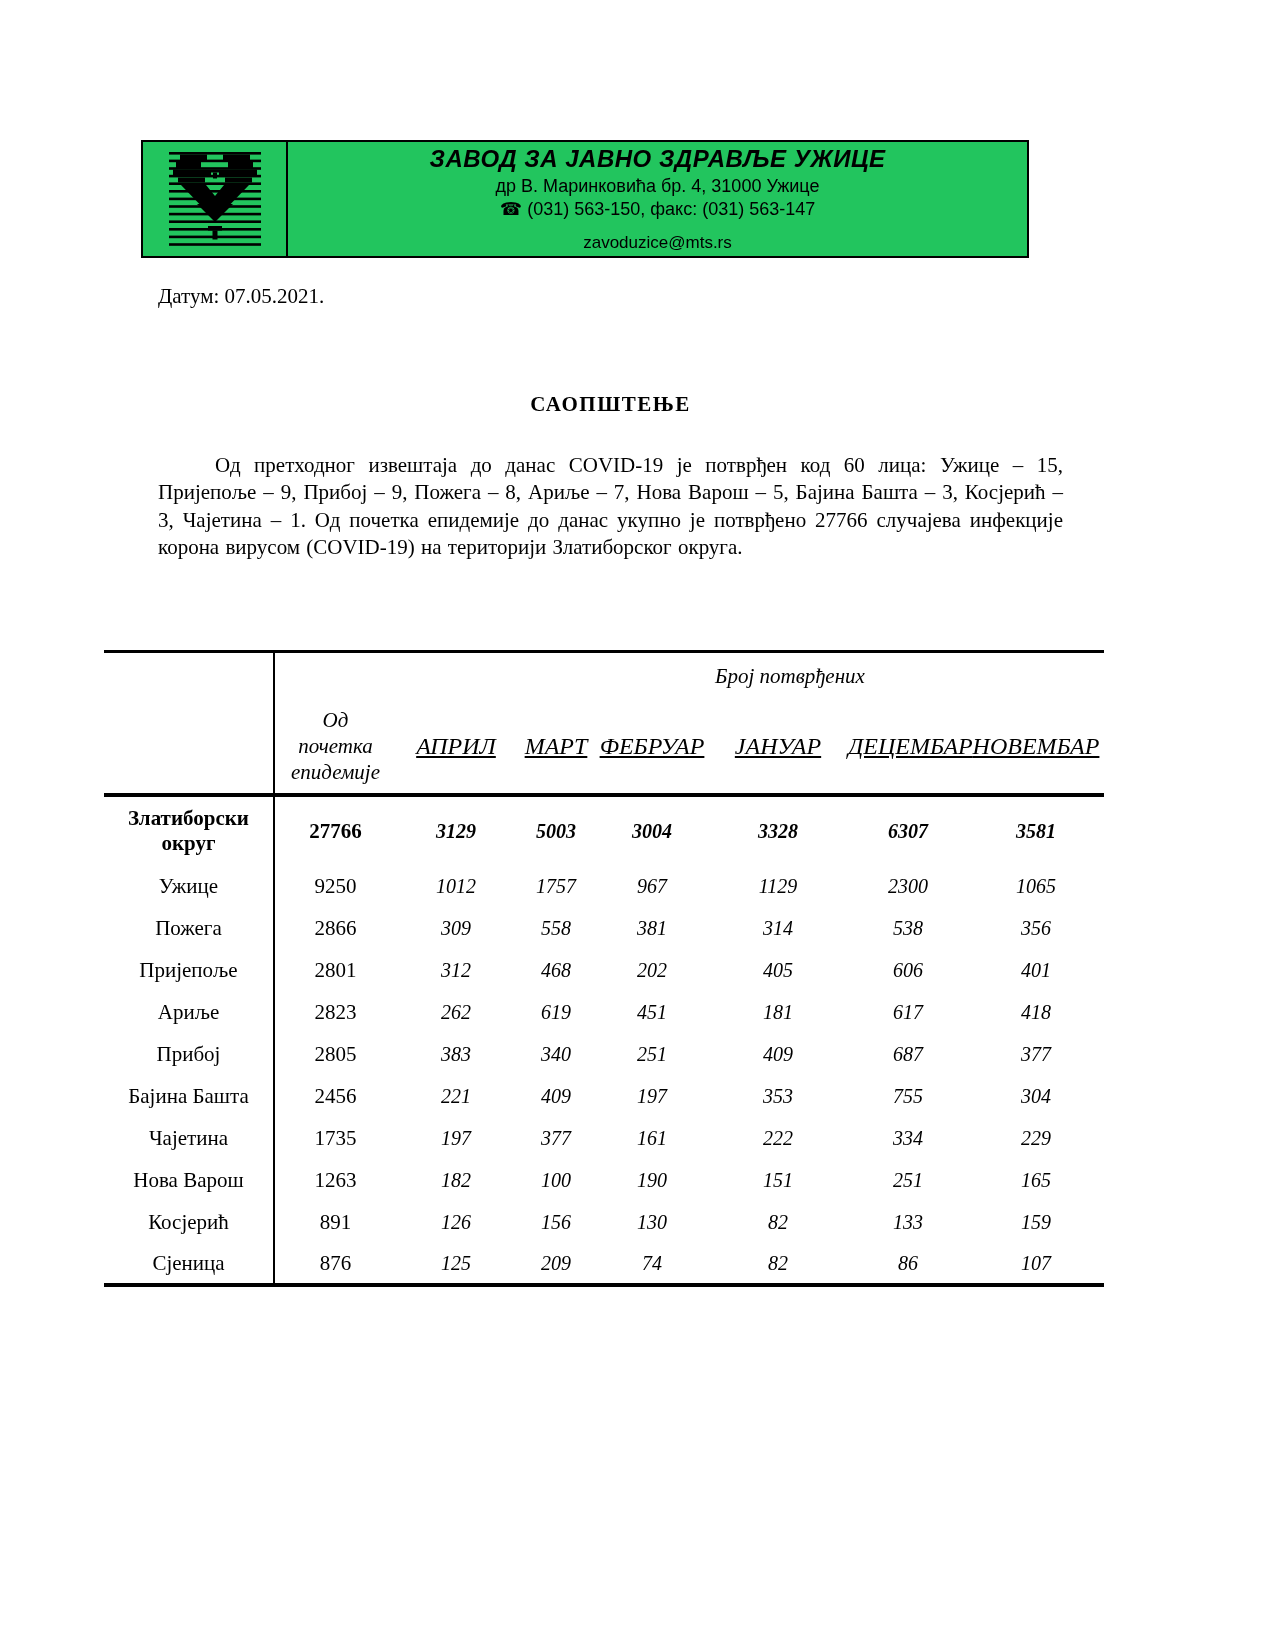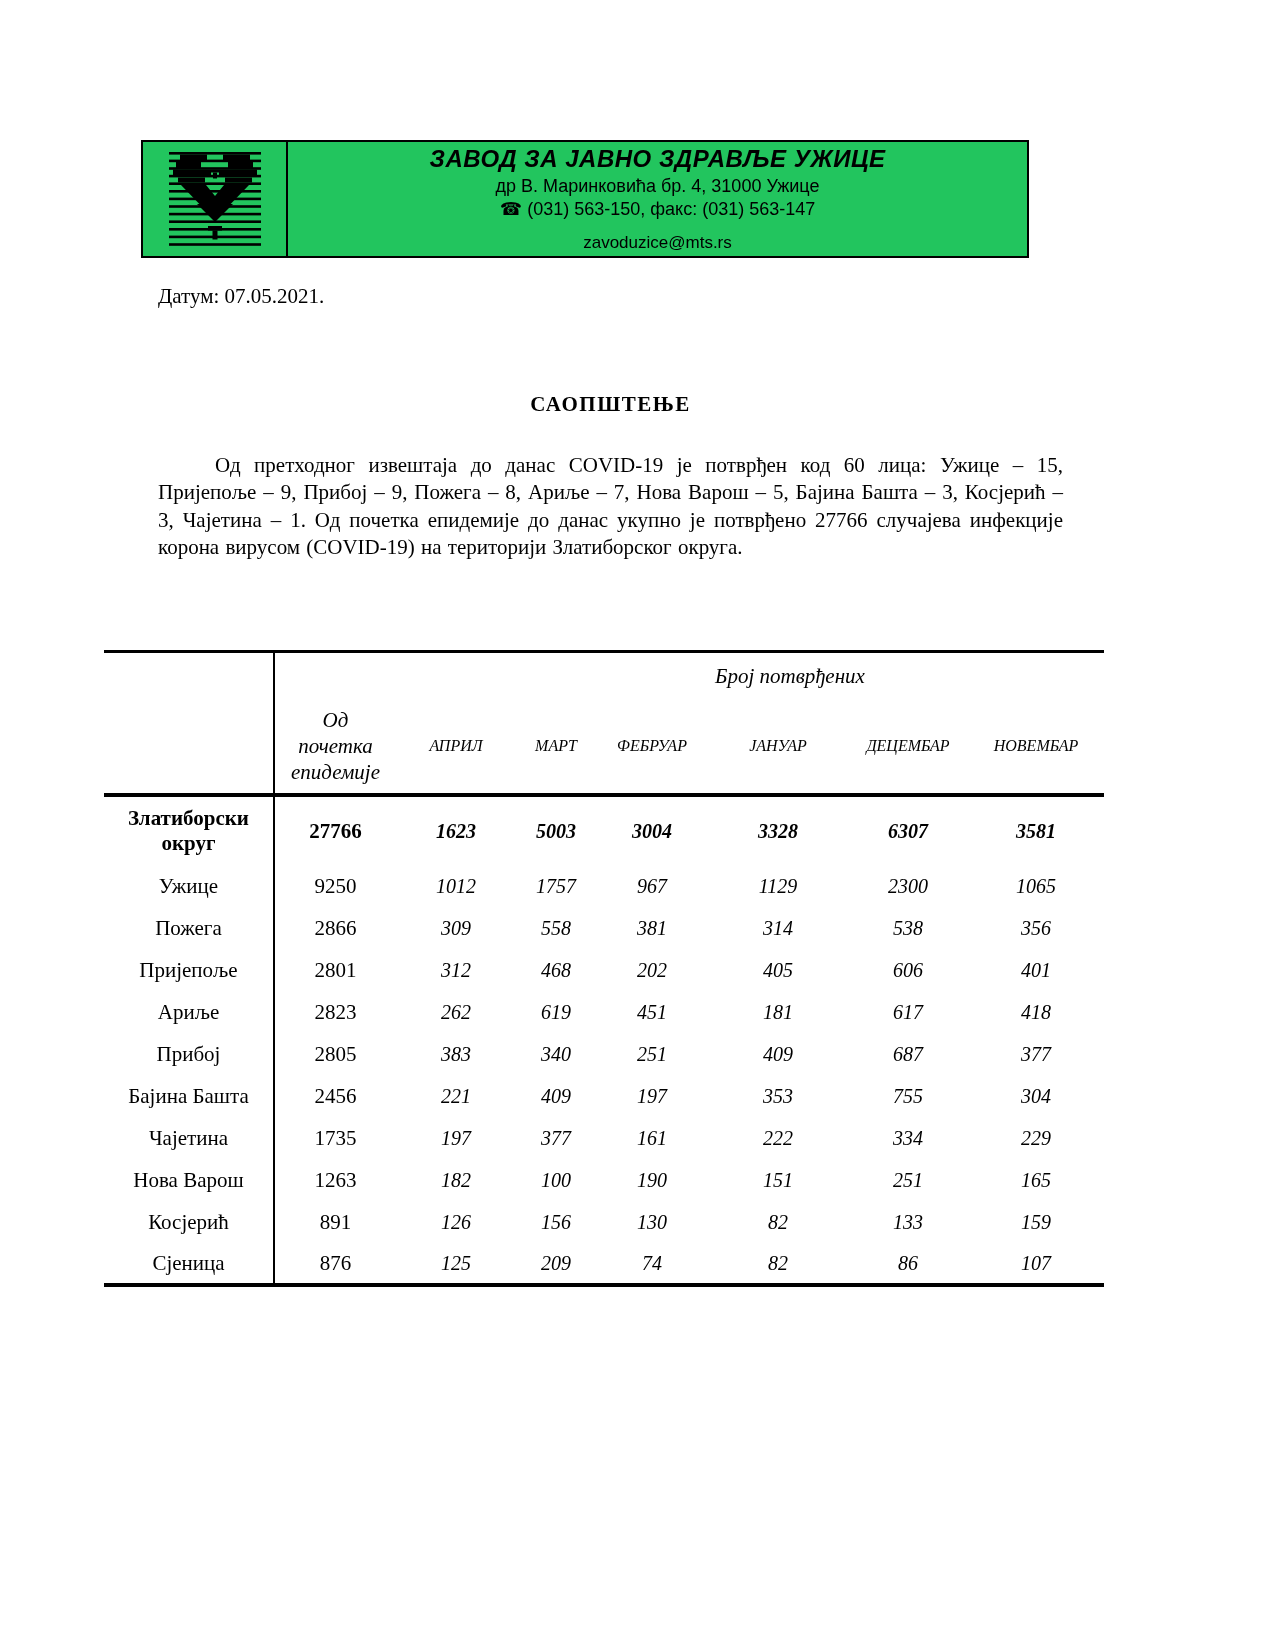--- a/index.html
+++ b/index.html
@@ -47,21 +47,21 @@
     padding:0;vertical-align:middle;text-align:center;font-weight:normal;
   }
   .c1{border-right:2px solid #000;}
   .row-group th{height:46px;}
   .c-group{
     font-weight:bold;font-style:italic;font-size:21px;padding-left:80px !important;
   }
   .row-months th{height:94px;border-bottom:4px solid #000;}
   .c-epid{font-weight:bold;font-style:italic;font-size:21px;}
   .c-epid span{display:inline-block;width:94px;line-height:26px;}
-  .c-month{font-weight:bold;font-style:italic;font-size:16px;}
+  .c-month{font-weight:bold;font-style:italic;font-size:24px;text-decoration:underline;}
   tbody tr{height:42px;}
   tbody tr.bold-row{height:70px;}
   tbody tr:last-child td{border-bottom:4px solid #000;}
   .c-name{font-size:21px;line-height:25px;}
   .c-total{font-size:21px;}
   .c-val{font-size:20px;font-style:italic;}
   .bold-row .c-name{font-weight:bold;}
   .bold-row .c-total{font-weight:bold;}
   .bold-row .c-val{font-weight:bold;}
 </style>
@@ -146,21 +146,21 @@
       <th class="c-month">ФЕБРУАР</th>
       <th class="c-month">ЈАНУАР</th>
       <th class="c-month">ДЕЦЕМБАР</th>
       <th class="c-month">НОВЕМБАР</th>
     </tr>
   </thead>
   <tbody>
       <tr class="bold-row">
         <td class="c-name c1">Златиборски округ</td>
         <td class="c-total">27766</td>
-        <td class="c-val">1623</td>
+        <td class="c-val">3129</td>
         <td class="c-val">5003</td>
         <td class="c-val">3004</td>
         <td class="c-val">3328</td>
         <td class="c-val">6307</td>
         <td class="c-val">3581</td>
       </tr>
       <tr>
         <td class="c-name c1">Ужице</td>
         <td class="c-total">9250</td>
         <td class="c-val">1012</td>

